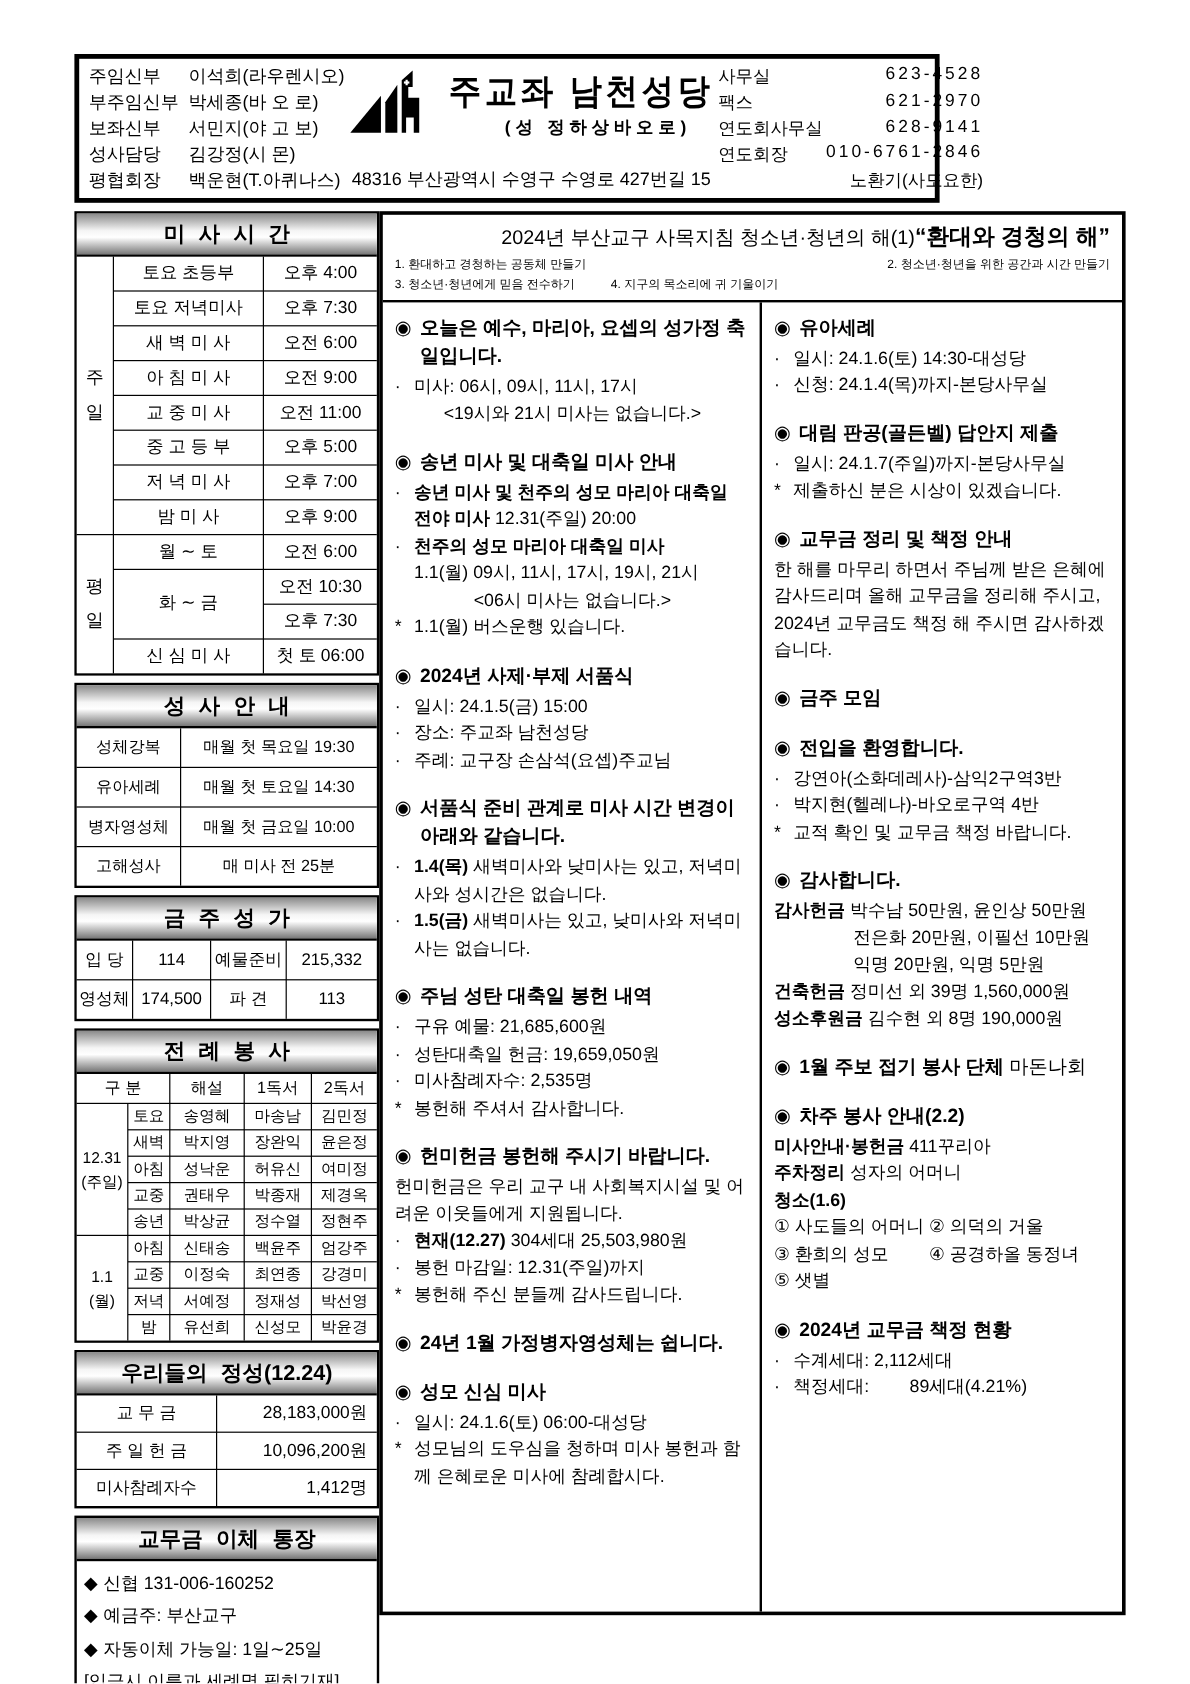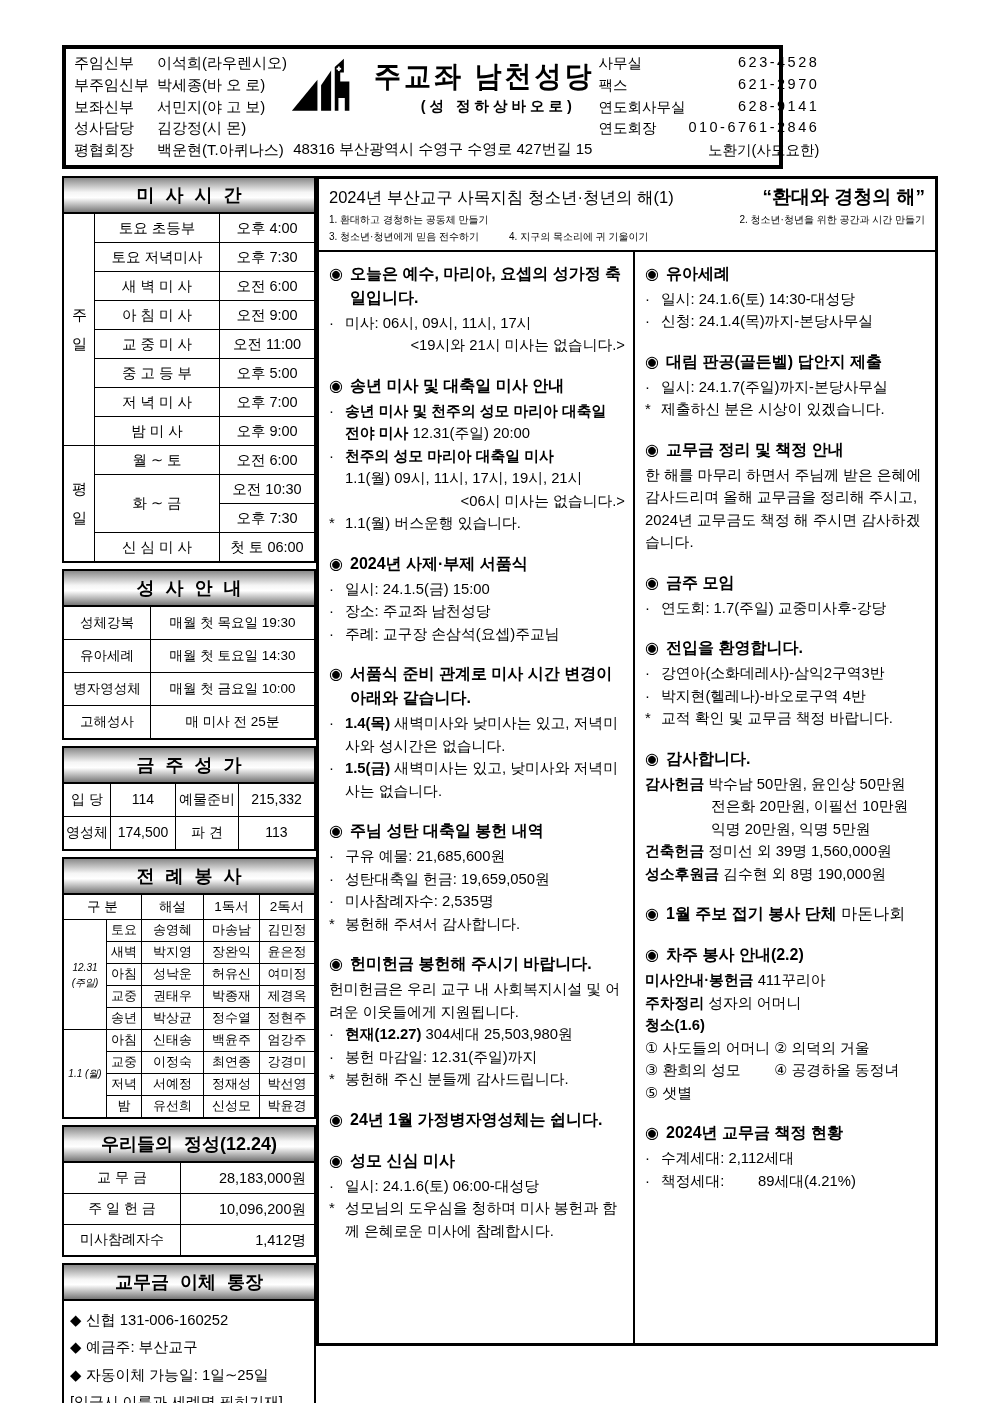--- a/index.html
+++ b/index.html
@@ -24,55 +24,55 @@
   .cval{flex:1;text-align:right;letter-spacing:2.5px;}
   .cval[data-c="nm"]{letter-spacing:0;}
   
   .left-col{position:absolute;left:62px;top:176px;width:254px;display:flex;flex-direction:column;gap:6px;}
   .ltable{border:2px solid #000;box-sizing:border-box;background:#fff;}
   .thead{background:linear-gradient(#8a8a8a,#f5f5f5 42%,#ffffff 58%,#777);text-align:center;
          font-weight:700;font-size:18px;padding:5px 0;border-bottom:2px solid #000;word-spacing:6px;}
   .grid{display:grid;gap:1px;background:#000;}
   .cell{background:#fff;display:flex;align-items:center;justify-content:center;text-align:center;
         padding:4px 2px;font-size:14.5px;line-height:1.25;}
-  .ms .cell{min-height:20px;text-align:right;}
+  .ms .cell{min-height:20px;}
   .glabel{word-break:break-all;padding:4px 7px;line-height:1.9;font-size:15px;}
   .time{font-size:14.5px;}
   .sa .cell{font-size:13.5px;min-height:24px;}
   .hy .cell{font-size:14px;min-height:24px;}
   .lt .cell{font-size:13px;padding:2px 1px;min-height:17px;}
   .lt .hd-cell{font-size:13.5px;min-height:20px;}
-  .lt .date{font-size:10px;line-height:1.5;font-style:italic;}
+  .lt .date{font-size:13px;line-height:1.5;}
   .of .cell{font-size:14px;min-height:22px;}
   .of .r{justify-content:flex-end;padding-right:8px;font-size:14.5px;}
   .sa .c{font-size:13.5px;}
   .tr-lines{padding:8px 6px;display:flex;flex-direction:column;gap:5px;font-size:14.5px;}
   
   .main-box{position:absolute;left:316px;top:176px;width:622px;height:1170px;border:3px solid #000;
             box-sizing:border-box;display:flex;flex-direction:column;background:#fff;}
   .banner{padding:5px 10px 6px 10px;border-bottom:2px solid #000;}
-  .b-title{display:flex;justify-content:space-between;align-items:baseline;white-space:nowrap;}
+  .b-title{display:flex;justify-content:flex-end;align-items:baseline;white-space:nowrap;}
   .b-left{font-size:16.5px;font-weight:500;}
   .b-quote{font-size:19px;font-weight:900;}
   .b-row{display:flex;justify-content:space-between;font-size:10px;margin-top:3px;}
   .b-row2{justify-content:flex-start;gap:30px;}
   .cols{flex:1;display:flex;min-height:0;}
   .col{box-sizing:border-box;padding:10px 8px 0 10px;overflow:hidden;}
   .col-mid{width:316px;border-right:2px solid #000;}
   .col-right{flex:1;}
   
   .sec{margin-bottom:17px;}
   .sec-title{font-size:16px;font-weight:800;line-height:1.5;padding-left:21px;text-indent:-21px;}
   .bullet{display:inline-block;width:21px;text-indent:0;font-weight:400;}
   .tr-sfx{font-weight:400;}
   .sec-lines{margin-top:2px;}
   .ln{font-size:14.8px;line-height:1.52;padding-left:16px;text-indent:-16px;}
   .mk{display:inline-block;width:16px;text-indent:0;}
   .lb{font-weight:800;}
-  .ln[data-c="center"]{text-align:right;padding-left:0;text-indent:0;}
+  .ln[data-c="center"]{text-align:center;padding-left:0;text-indent:0;}
   .ln[data-c="flush"]{padding-left:0;text-indent:0;}
   .ln[data-c="ind2"]{padding-left:66px;text-indent:0;}
 </style>
 </head>
 <body>
 
 <div class="page">
 
   <header class="hd">
     <div class="hd-left">
@@ -423,24 +423,20 @@
           <div class="sec">
             <div class="sec-title"><span class="bullet">◉</span><span class="tb">교무금 정리 및 책정 안내</span><span class="tr-sfx"></span></div>
             <div class="sec-lines">
 
                 <div class="ln" data-c="flush"><span class="lb"></span><span class="lt-txt">한 해를 마무리 하면서 주님께 받은 은혜에 감사드리며 올해 교무금을 정리해 주시고, 2024년 교무금도 책정 해 주시면 감사하겠습니다.</span></div>
               </div>
           </div>
 
           <div class="sec">
             <div class="sec-title"><span class="bullet">◉</span><span class="tb">금주 모임</span><span class="tr-sfx"></span></div>
-            <div class="sec-lines">
-
-                <div class="ln"><span class="mk">·</span><span class="lb"></span><span class="lt-txt">연도회: 1.7(주일) 교중미사후-강당</span></div>
-              </div>
           </div>
 
           <div class="sec">
             <div class="sec-title"><span class="bullet">◉</span><span class="tb">전입을 환영합니다.</span><span class="tr-sfx"></span></div>
             <div class="sec-lines">
 
                 <div class="ln"><span class="mk">·</span><span class="lb"></span><span class="lt-txt">강연아(소화데레사)-삼익2구역3반</span></div>
 
                 <div class="ln"><span class="mk">·</span><span class="lb"></span><span class="lt-txt">박지현(헬레나)-바오로구역 4반</span></div>
 

